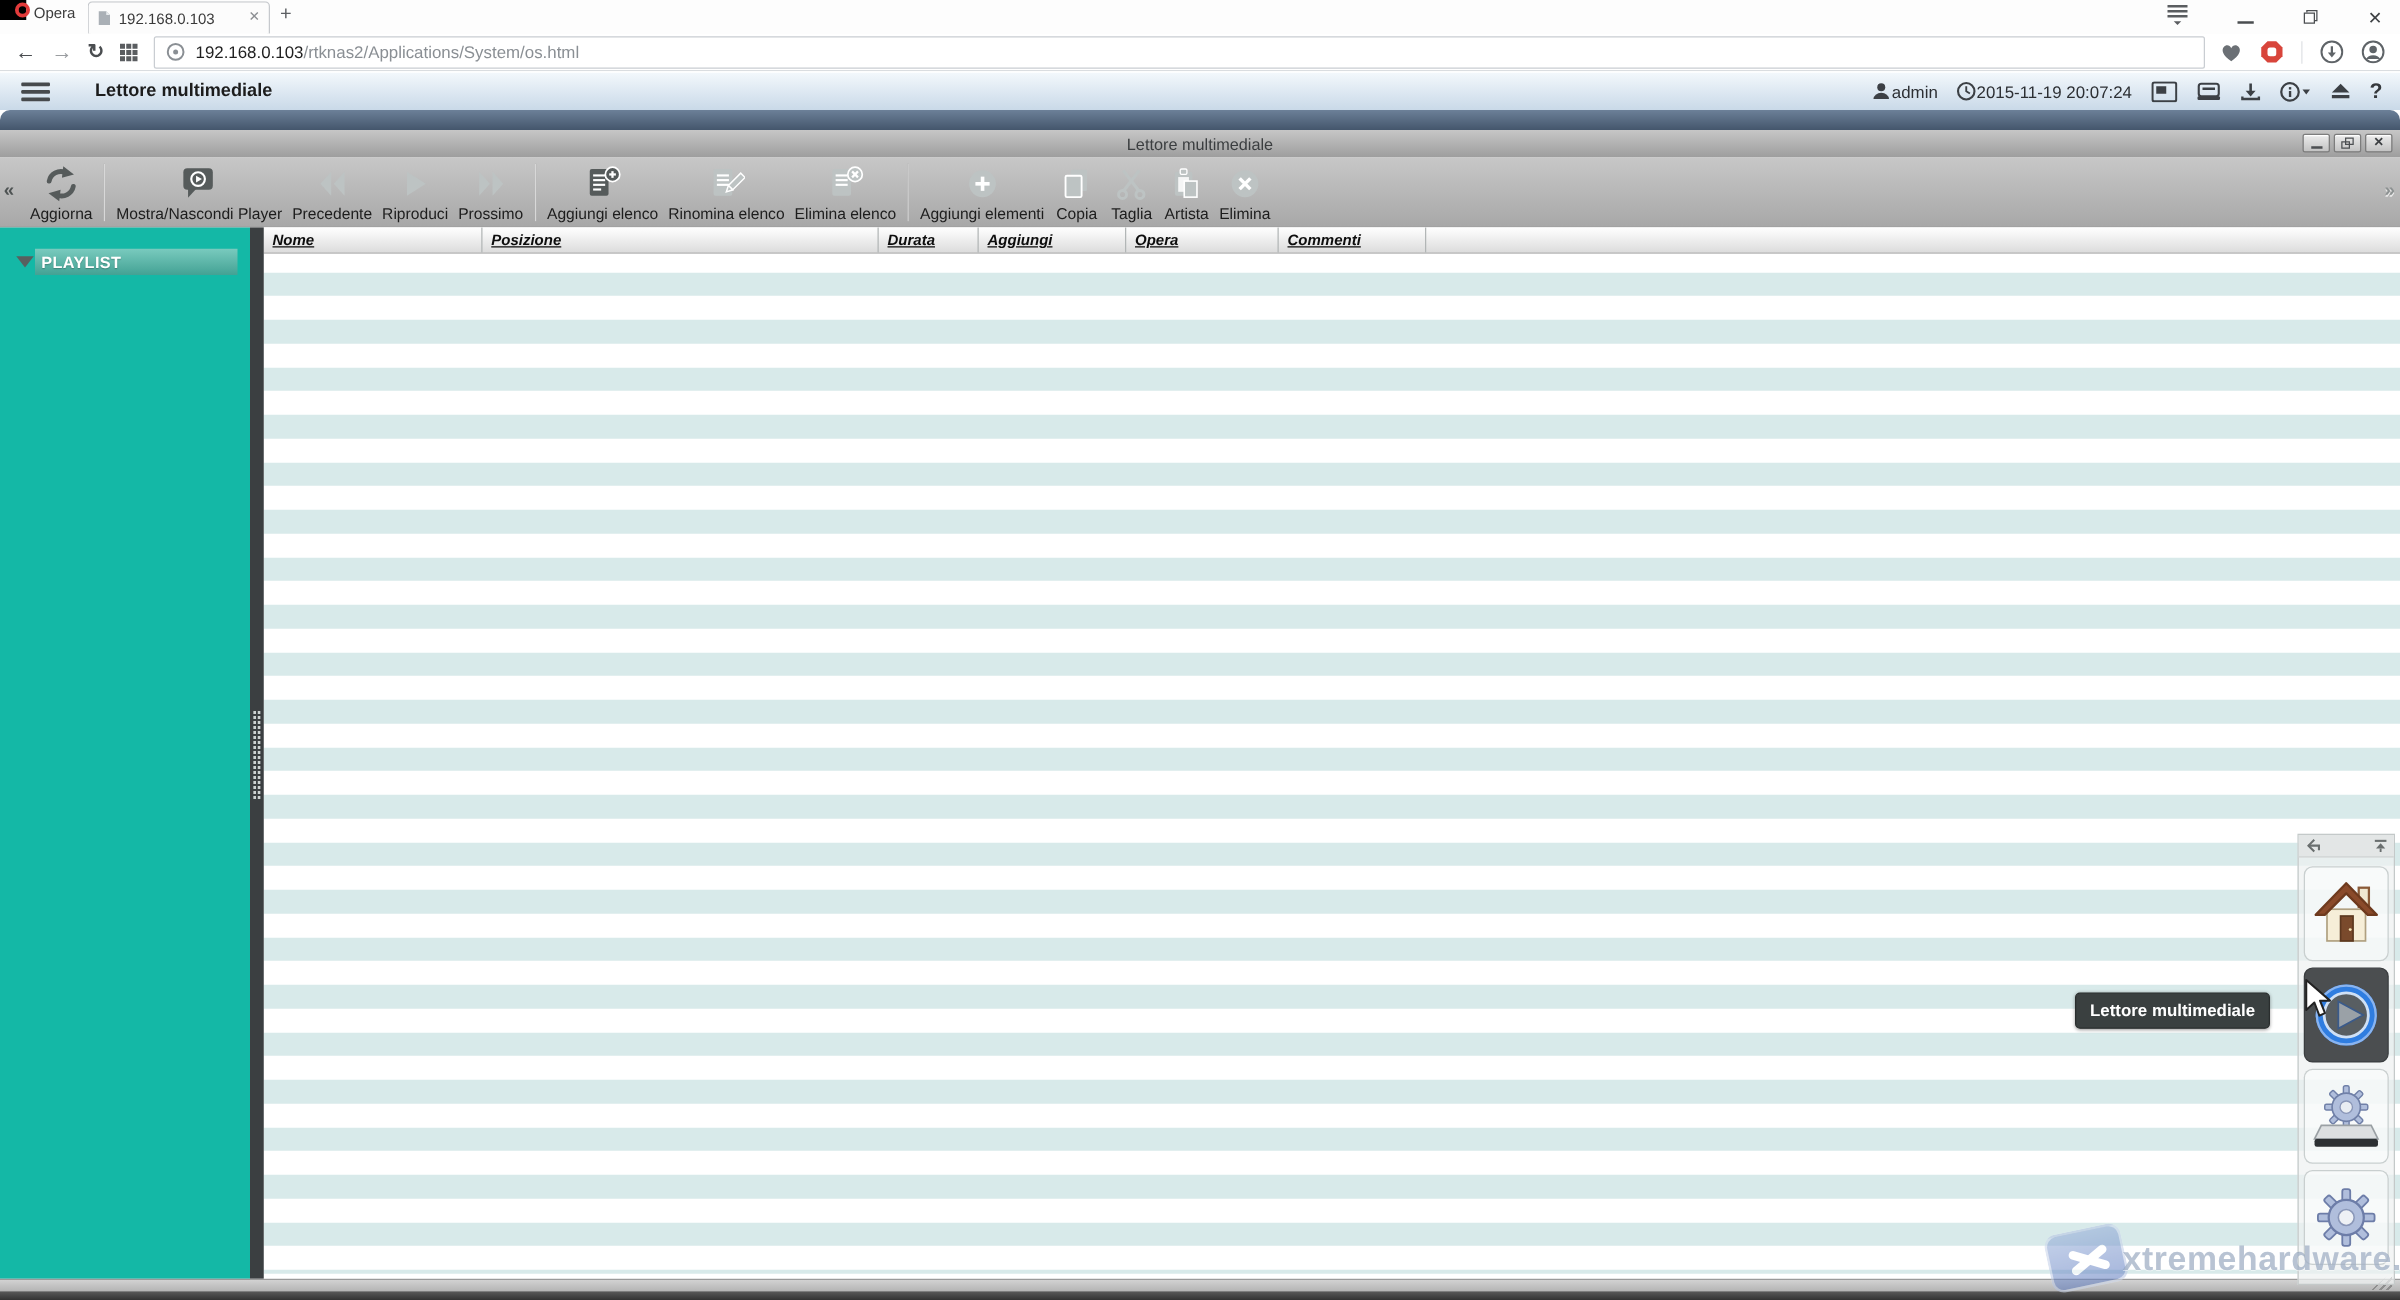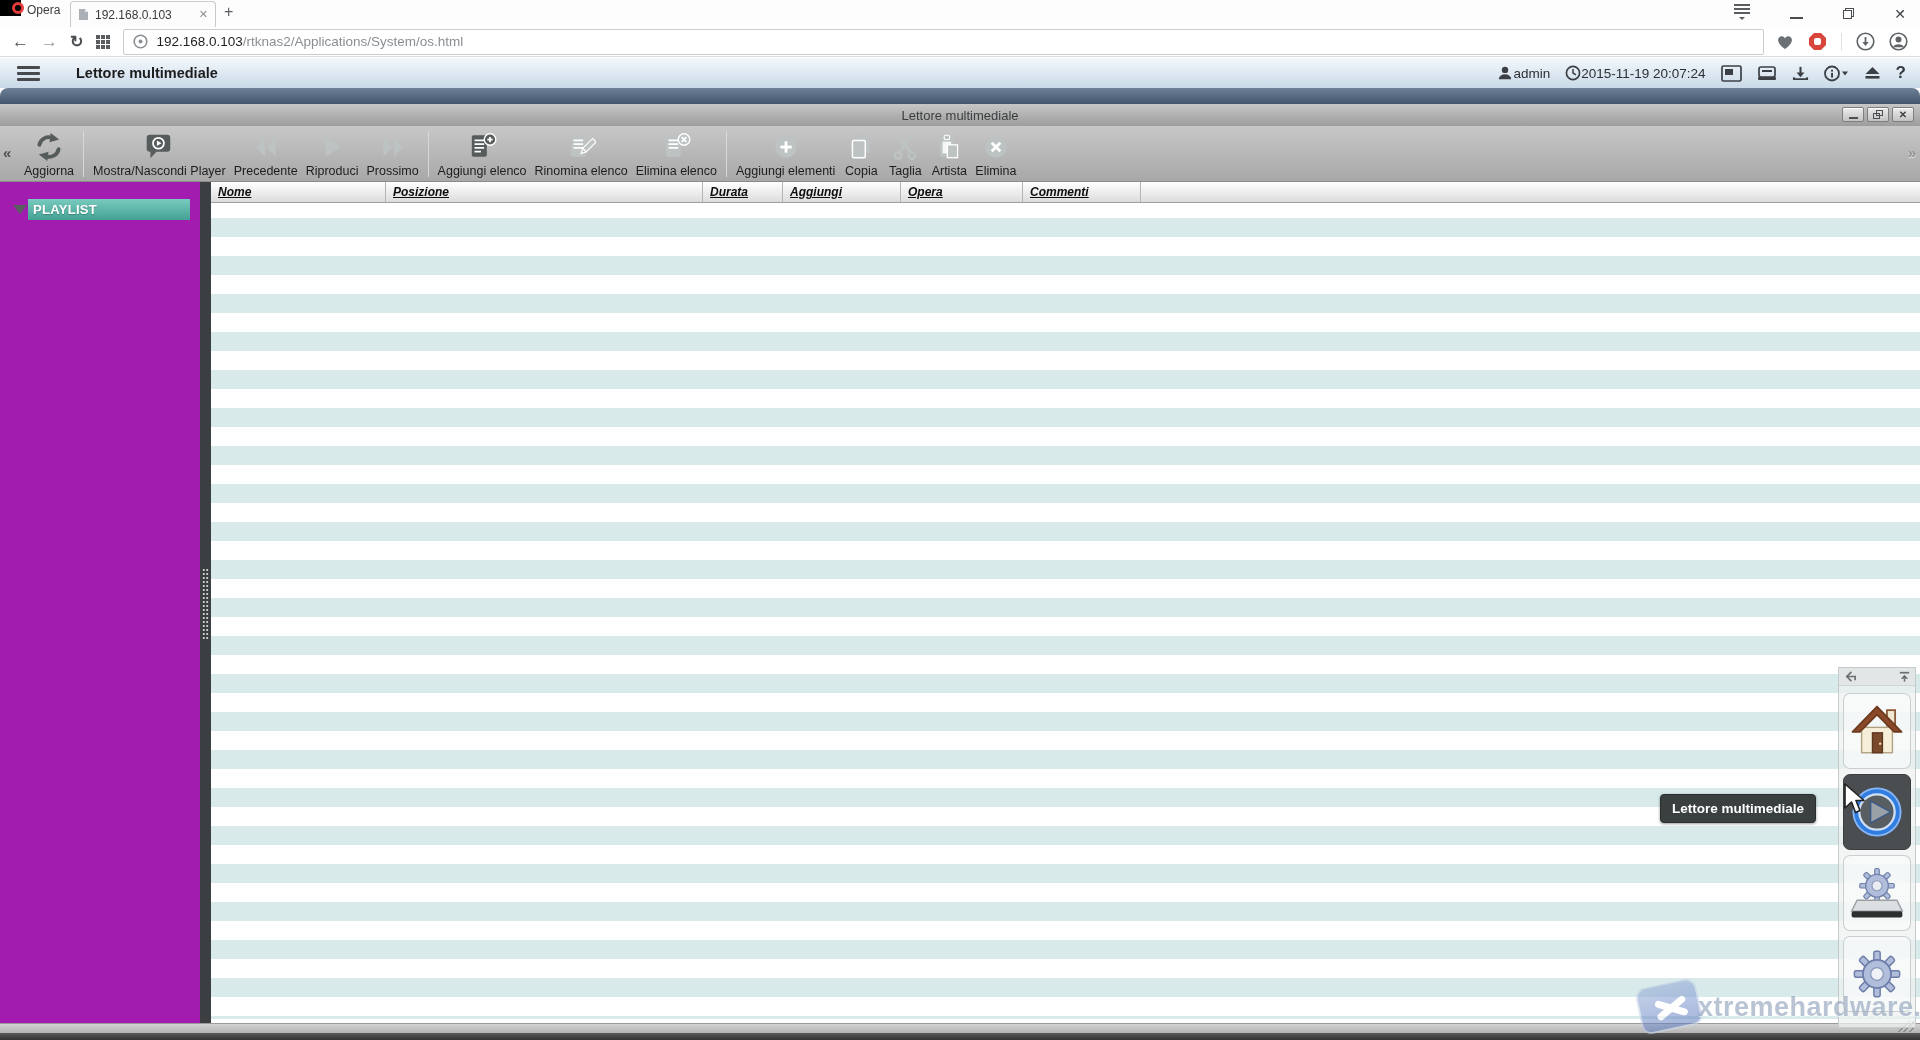--- a/index.html
+++ b/index.html
@@ -79,21 +79,21 @@
   .tbtn{display:flex;flex-direction:column;align-items:center;justify-content:flex-end;
         padding:0 4px;min-width:44px;}
   .tic{height:32px;display:flex;align-items:center;justify-content:center;}
   .tbtn.on .tic svg{color:#565b5b;}
   .tbtn.off .tic svg{color:#bdc3c3;}
   .tlabel{font-size:12.5px;color:#1d1d1d;white-space:nowrap;line-height:16px;}
   .tsep{width:1px;background:#909090;border-right:1px solid #d8d8d8;margin:2px 5px;}
 
   
   .main{position:absolute;left:0;top:182px;width:1920px;height:841px;display:flex;}
-  .sidebar{width:200px;background:#a21caf;position:relative;}
+  .sidebar{width:200px;background:#14b8a6;position:relative;}
   .playlist-row{position:absolute;left:0;top:17px;width:200px;height:21px;}
   .tri{position:absolute;left:13px;top:6px;width:0;height:0;
        border-left:7px solid transparent;border-right:7px solid transparent;border-top:9px solid #57605f;}
   .pl-bar{position:absolute;left:28px;top:0;width:162px;height:21px;
           background:linear-gradient(#79cabe,#43a294);display:flex;align-items:center;}
   .pl-bar span{padding-left:5px;font-size:13px;font-weight:bold;color:#fff;
                text-shadow:0 1px 1px rgba(0,0,0,.25);letter-spacing:.3px;}
   .splitter{width:11px;background:#3b3f41;position:relative;}
   .splitter .grip{position:absolute;left:2px;top:386px;width:7px;height:72px;
        background-image:radial-gradient(#cdd2d2 1px,transparent 1.3px);background-size:3.5px 4px;}

